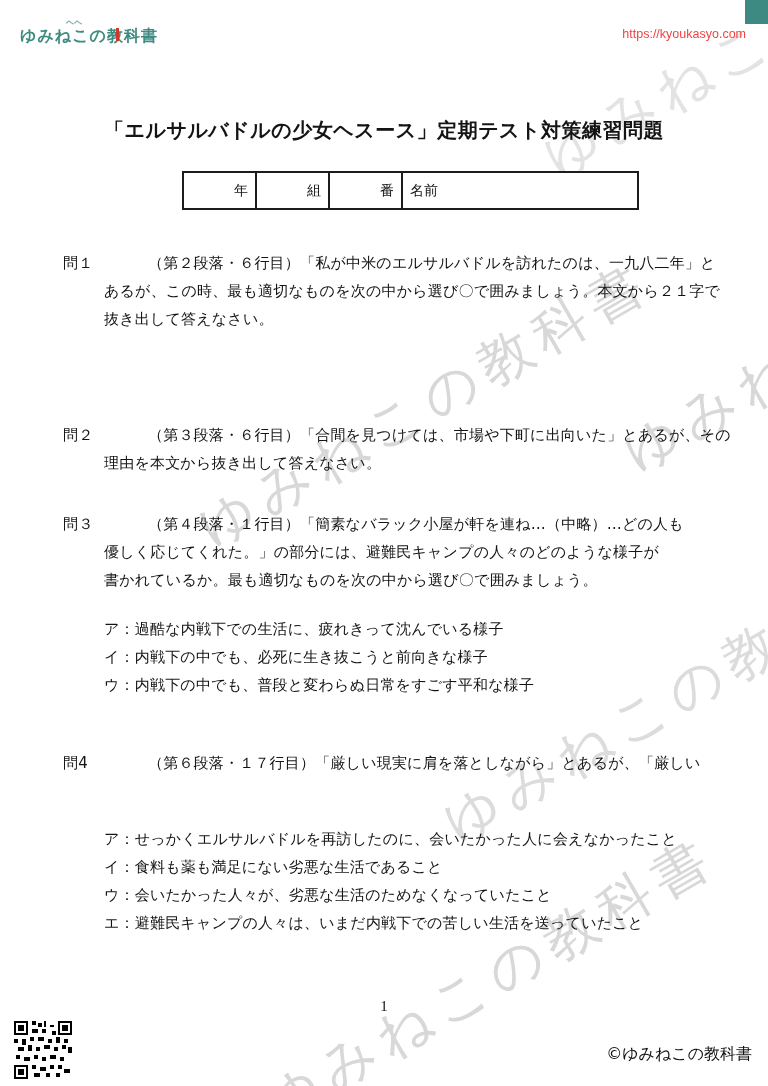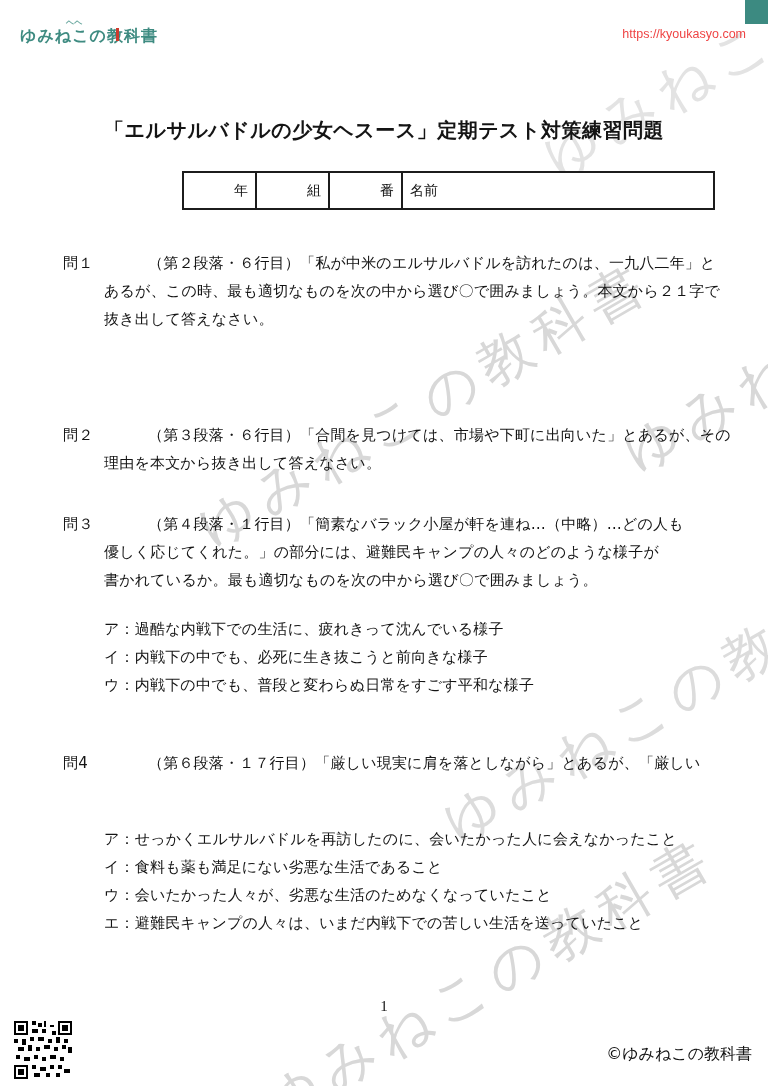--- a/index.html
+++ b/index.html
@@ -50,21 +50,21 @@
   
   .name-table {
     position:absolute; left:182px; top:171px; z-index:1;
     border-collapse:collapse; table-layout:fixed;
   }
   .name-table td {
     border:2px solid #1c1c1c; height:37px; font-size:14px;
     background:#fff; box-sizing:border-box; padding:0 7px;
   }
   .td-year,.td-class,.td-num { width:73px; text-align:right; }
-  .td-name { width:312px; text-align:left; }
+  .td-name { width:236px; text-align:left; }
   
   .q {
     position:absolute; left:63px; width:672px; z-index:1;
     font-size:15px; line-height:28px; letter-spacing:0.2px;
   }
   .q .first { display:flex; }
   .q .qlabel { flex:0 0 85px; }
   .q .cont { margin-left:41px; }
   .opts {
     position:absolute; left:104px; width:650px; z-index:1;

